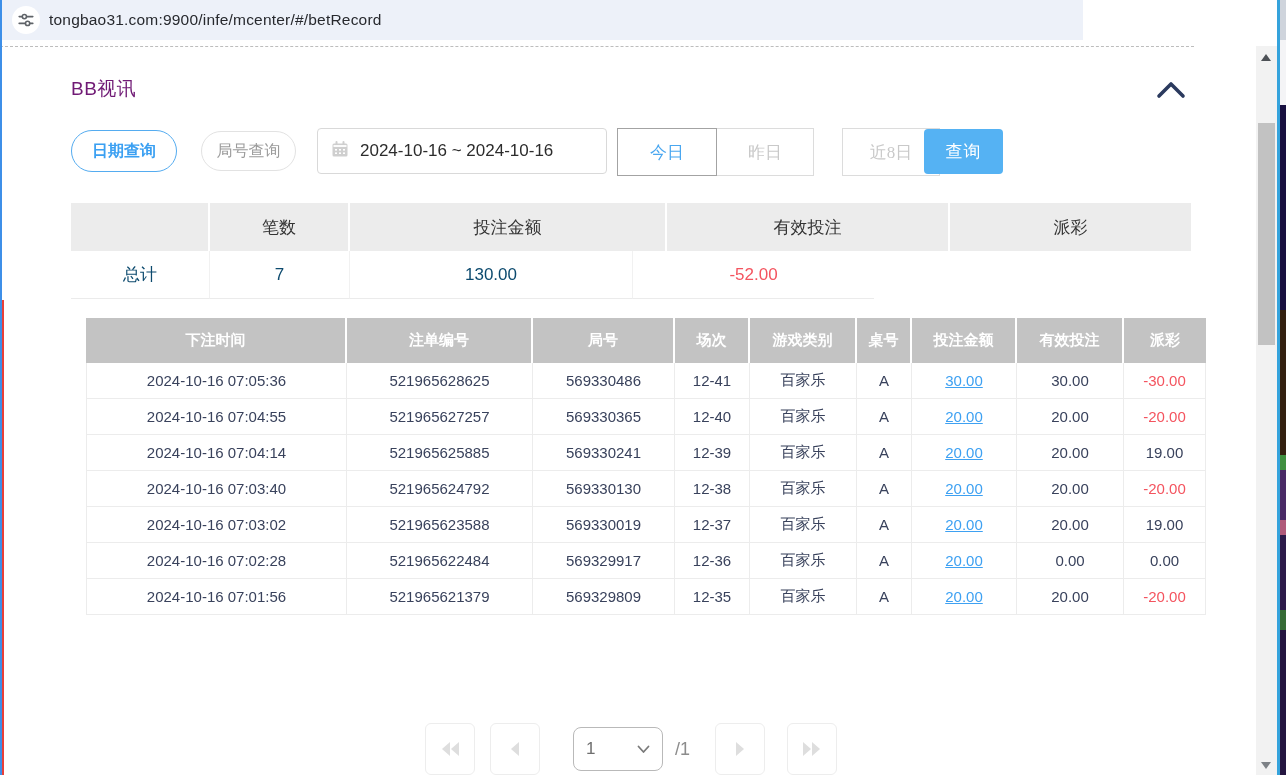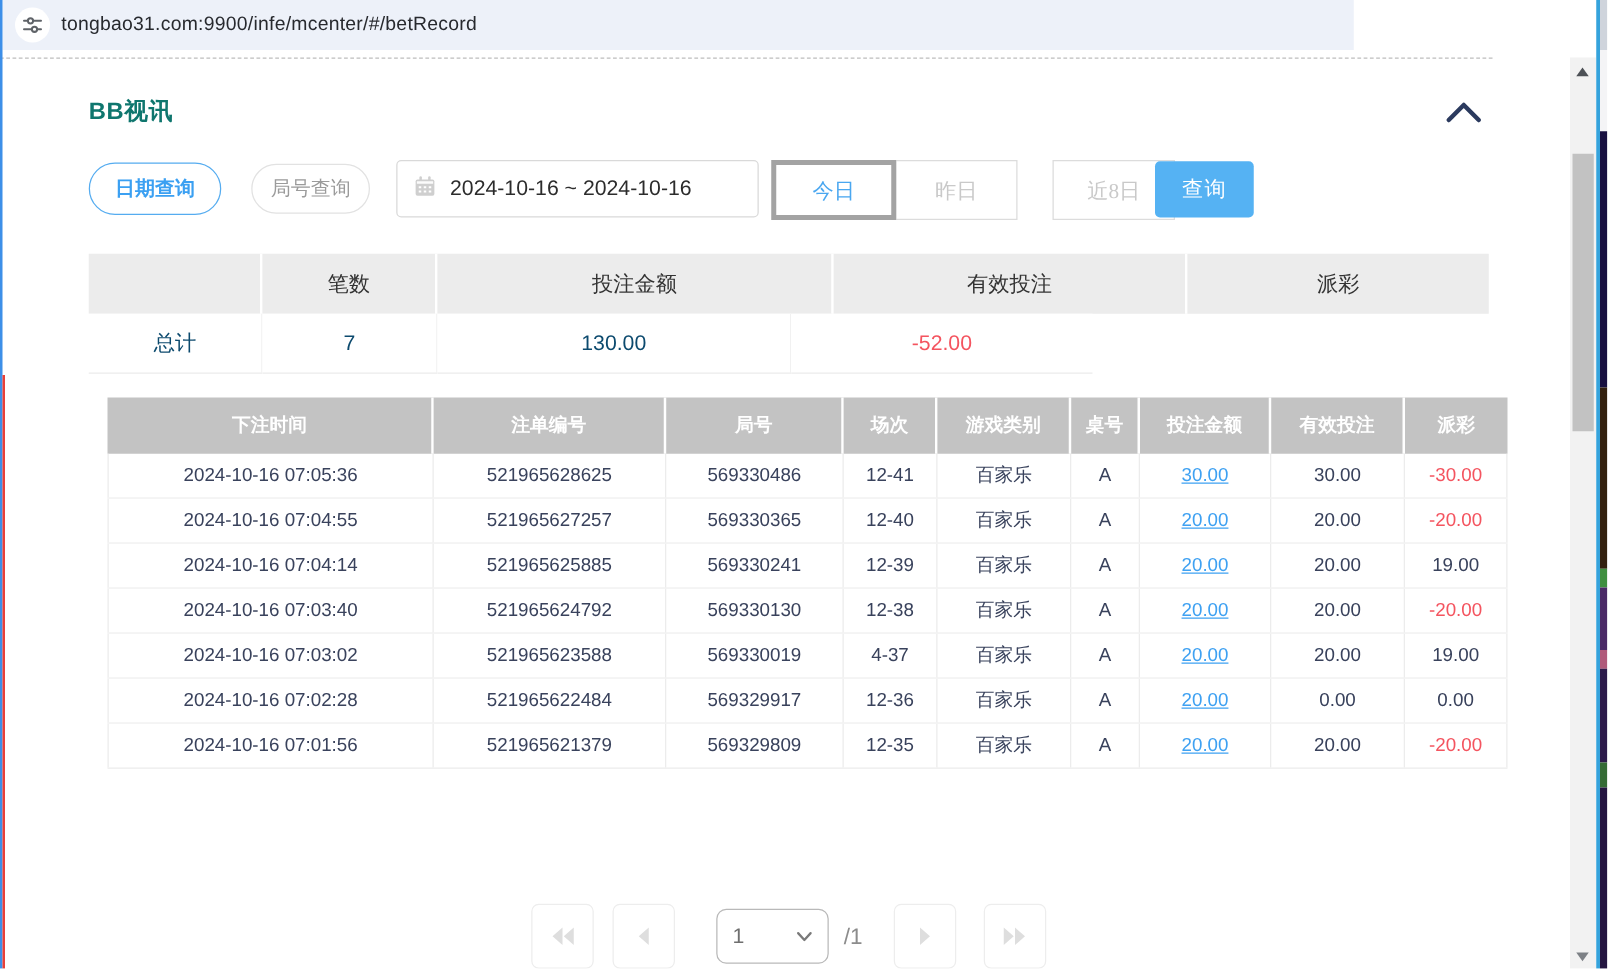--- a/index.html
+++ b/index.html
@@ -21,36 +21,36 @@
   .edge-strip { position:absolute; left:1280px; width:6px; z-index:30; }
 
   
   .scrollbar { position:absolute; left:1256px; top:46px; width:21px; height:729px; background:#f2f2f2; z-index:20; }
   .sb-arrow { position:absolute; left:5px; width:0; height:0; }
   .sb-arrow.up { top:8px; border-left:5.5px solid transparent; border-right:5.5px solid transparent; border-bottom:7px solid #4d5156; }
   .sb-arrow.down { bottom:6px; border-left:5.5px solid transparent; border-right:5.5px solid transparent; border-top:7px solid #7d8186; }
   .sb-thumb { position:absolute; left:2px; top:77px; width:17px; height:222px; background:#c2c2c2; }
 
   
-  .page-title { position:absolute; left:71px; top:76px; font-size:19px; font-weight:700; color:#0f766e; letter-spacing:.5px; }
+  .page-title { position:absolute; left:71px; top:76px; font-size:19px; font-weight:400; color:#701a75; letter-spacing:.5px; }
   .collapse-btn { position:absolute; left:1155px; top:79px; width:32px; height:22px; cursor:pointer; }
 
   
   .pill { position:absolute; display:flex; align-items:center; justify-content:center; background:#fff; border-radius:21px; font-size:16px; cursor:pointer; }
   .pill.active { left:71px; top:130px; width:106px; height:42px; border:1px solid #55acf0; color:#3ba0f2; font-weight:700; }
   .pill.plain  { left:201px; top:131px; width:95px; height:40px; border:1px solid #e2e2e2; color:#9b9b9b; }
 
   .date-input { position:absolute; left:317px; top:128px; width:290px; height:46px; border:1px solid #d9d9d9; border-radius:4px; background:#fff; display:flex; align-items:center; padding-left:13px; gap:11px; cursor:pointer; }
   .date-input .val { font-size:17px; color:#2c2c2c; }
 
   .range-group { position:absolute; left:617px; top:128px; display:flex; }
   .range-btn { height:48px; background:#fff; border:1px solid #dcdcdc; display:flex; align-items:center; justify-content:center; font-size:17px; color:#c9c9c9; cursor:pointer; }
   .range-btn + .range-btn { margin-left:-1px; }
   .range-btn.w0{ width:100px; } .range-btn.w1{ width:98px; } .range-btn.w2{ width:98px; }
-  .range-btn.active { border:4px solid #a3a3a3; color:var(--accent-blue,#4aa7f0); z-index:2; }
+  .range-btn.active { border:1px solid #a3a3a3; color:var(--accent-blue,#4aa7f0); z-index:2; }
 
   .search-btn { position:absolute; left:924px; top:129px; width:79px; height:45px; background:var(--search-button-blue,#55b2f3); border:none; border-radius:4px; color:#fff; font-size:17px; letter-spacing:1px; cursor:pointer; font-family:inherit; }
 
   
   .summary { position:absolute; left:71px; top:203px; width:1120px; }
   .s-row { display:flex; }
   .s-head { height:48px; background:#ececec; border-right:2px solid #fff; display:flex; align-items:center; justify-content:center; font-size:17px; color:#333; }
   .s-head:last-child { border-right:none; }
   .s-val { height:48px; background:#fff; border-bottom:1px solid #ebebeb; border-right:1px solid #f1f1f1; display:flex; align-items:center; justify-content:center; font-size:17px; color:#0c4a6e; }
   .s-val:last-child { border-right:none; }
@@ -213,21 +213,21 @@
           <div class="tcell c6">
             <span class="amt-link">20.00</span>
           </div>
           <div class="tcell c7">20.00</div>
           <div class="tcell c8 neg">-20.00</div>
         </div>
         <div class="trow">
           <div class="tcell c0">2024-10-16 07:03:02</div>
           <div class="tcell c1">521965623588</div>
           <div class="tcell c2">569330019</div>
-          <div class="tcell c3">4-37</div>
+          <div class="tcell c3">12-37</div>
           <div class="tcell c4">百家乐</div>
           <div class="tcell c5">A</div>
           <div class="tcell c6">
             <span class="amt-link">20.00</span>
           </div>
           <div class="tcell c7">20.00</div>
           <div class="tcell c8">19.00</div>
         </div>
         <div class="trow">
           <div class="tcell c0">2024-10-16 07:02:28</div>

